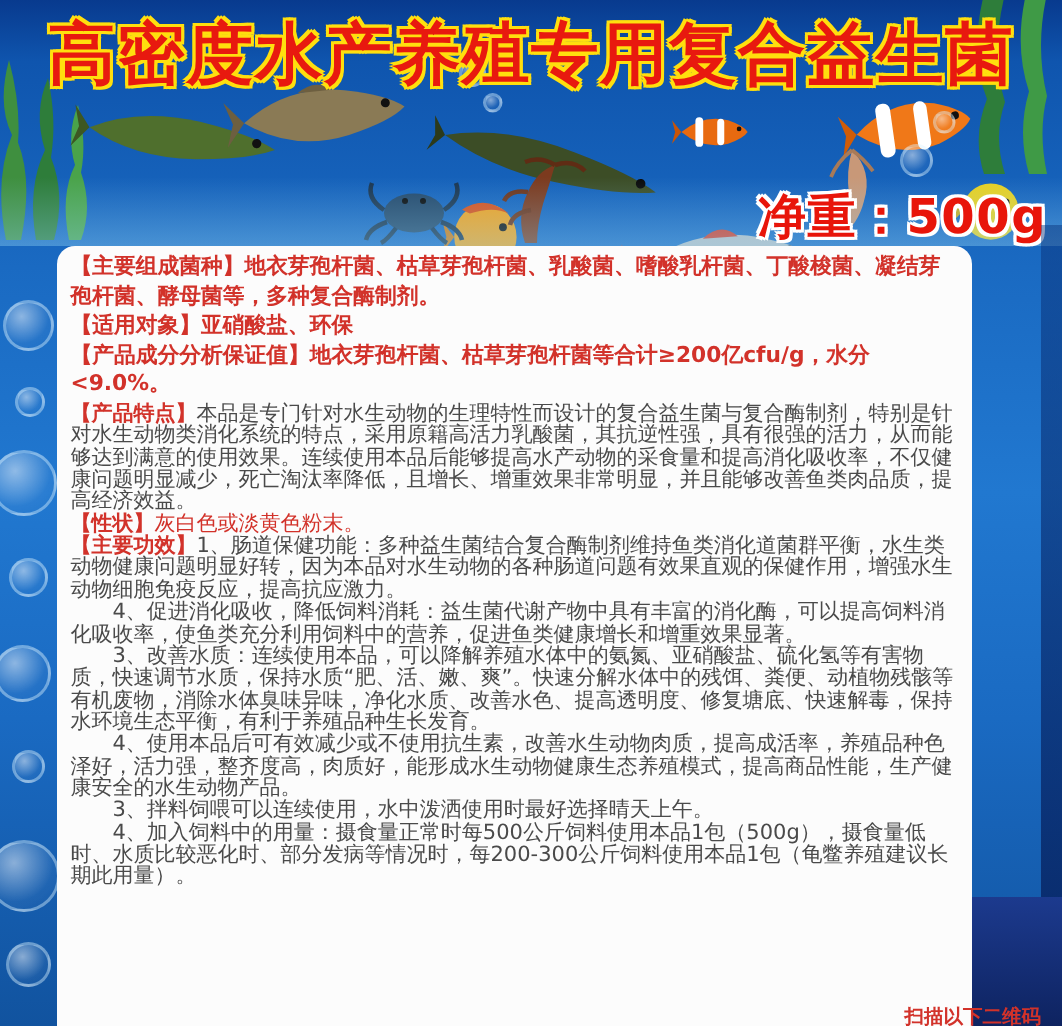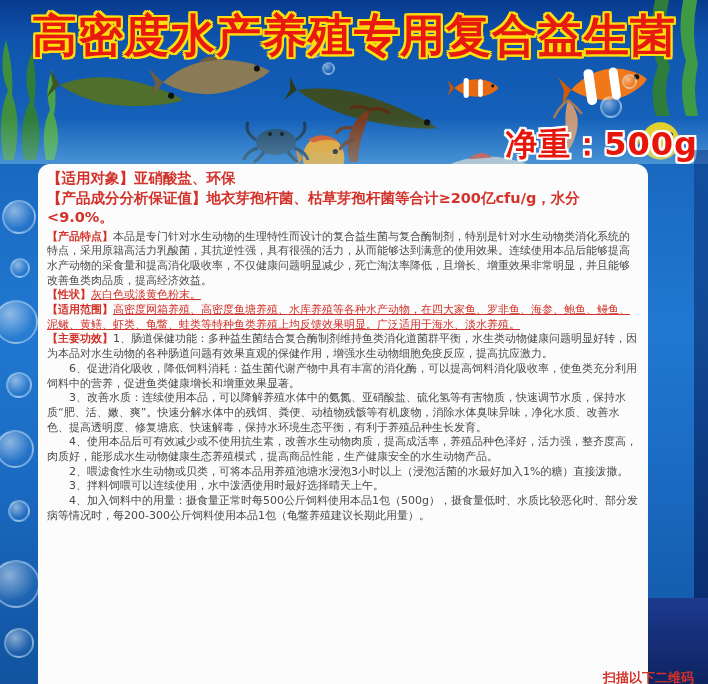--- a/index.html
+++ b/index.html
@@ -34,23 +34,23 @@
   .corner-navy{position:absolute;right:0;bottom:0;width:60px;height:86px;
     background:linear-gradient(180deg,#1c3a8e,#0e2360);}
   
   .panel{
     position:absolute;left:38px;top:164px;width:610px;height:560px;
     background:#fcfcfc;border-radius:12px 12px 0 0;
     padding:5px 9px 0 9px;box-sizing:border-box;overflow:hidden;
   }
   .panel p{margin:0;}
   .t1{font-size:14.5px;line-height:19.5px;font-weight:bold;color:#d2322a;}
-  .bd{font-size:11px;line-height:14.7px;color:#4a4a4a;}
+  .bd{font-size:14px;line-height:14.7px;color:#4a4a4a;}
   .bd .hd{color:#d2322a;font-weight:bold;}
-  .redbody{color:#d2322a;text-decoration:underline;}
+  .redbody{color:#d2322a;}
   .ind{text-indent:2em;}
   .gap{margin-top:2px !important;}
   .qr-note{position:absolute;right:14px;bottom:-3px;font-size:13px;color:#d2322a;font-weight:bold;z-index:5;}
 </style>
 </head>
 <body>
 
 <div class="label">
 
   <div class="banner">
@@ -145,37 +145,36 @@
   <div class="bubble" style="left:6px;top:372px;width:22px;height:22px"></div>
   <div class="bubble" style="left:-4px;top:430px;width:34px;height:34px"></div>
   <div class="bubble" style="left:8px;top:500px;width:18px;height:18px"></div>
   <div class="bubble" style="left:-8px;top:560px;width:44px;height:44px"></div>
   <div class="bubble" style="left:4px;top:628px;width:26px;height:26px"></div>
   <div class="right-shade"></div>
   <div class="corner-navy"></div>
 
   <div class="panel">
 
+    <p class="t1"><span>【主要组成菌种】</span><span>地衣芽孢杆菌、枯草芽孢杆菌、乳酸菌、嗜酸乳杆菌、丁酸梭菌、凝结芽孢杆菌、酵母菌等，多种复合酶制剂。</span></p>
 
     <p class="t1"><span>【适用对象】</span><span>亚硝酸盐、环保</span></p>
 
     <p class="t1"><span>【产品成分分析保证值】</span><span>地衣芽孢杆菌、枯草芽孢杆菌等合计≥200亿cfu/g，水分&lt;9.0%。</span></p>
 
     <p class="bd gap"><span class="hd">【产品特点】</span><span>本品是专门针对水生动物的生理特性而设计的复合益生菌与复合酶制剂，特别是针对水生动物类消化系统的特点，采用原籍高活力乳酸菌，其抗逆性强，具有很强的活力，从而能够达到满意的使用效果。连续使用本品后能够提高水产动物的采食量和提高消化吸收率，不仅健康问题明显减少，死亡淘汰率降低，且增长、增重效果非常明显，并且能够改善鱼类肉品质，提高经济效益。</span></p>
 
     <p class="bd"><span class="hd">【性状】</span><span class="redbody">灰白色或淡黄色粉末。</span></p>
 
-    <p class="bd"><span class="hd">【适用范围】</span><span class="redbody">高密度网箱养殖、高密度鱼塘养殖、水库养殖等各种水产动物，在四大家鱼、罗非鱼、海参、鲍鱼、鳗鱼、泥鳅、黄鳝、虾类、龟鳖、蛙类等特种鱼类养殖上均反馈效果明显。广泛适用于海水、淡水养殖。</span></p>
 
     <p class="bd"><span class="hd">【主要功效】</span><span>1、肠道保健功能：多种益生菌结合复合酶制剂维持鱼类消化道菌群平衡，水生类动物健康问题明显好转，因为本品对水生动物的各种肠道问题有效果直观的保健作用，增强水生动物细胞免疫反应，提高抗应激力。</span></p>
-    <p class="bd ind">6、促进消化吸收，降低饲料消耗：益生菌代谢产物中具有丰富的消化酶，可以提高饲料消化吸收率，使鱼类充分利用饲料中的营养，促进鱼类健康增长和增重效果显著。</p>
+    <p class="bd ind">4、促进消化吸收，降低饲料消耗：益生菌代谢产物中具有丰富的消化酶，可以提高饲料消化吸收率，使鱼类充分利用饲料中的营养，促进鱼类健康增长和增重效果显著。</p>
     <p class="bd ind">3、改善水质：连续使用本品，可以降解养殖水体中的氨氮、亚硝酸盐、硫化氢等有害物质，快速调节水质，保持水质“肥、活、嫩、爽”。快速分解水体中的残饵、粪便、动植物残骸等有机废物，消除水体臭味异味，净化水质、改善水色、提高透明度、修复塘底、快速解毒，保持水环境生态平衡，有利于养殖品种生长发育。</p>
     <p class="bd ind">4、使用本品后可有效减少或不使用抗生素，改善水生动物肉质，提高成活率，养殖品种色泽好，活力强，整齐度高，肉质好，能形成水生动物健康生态养殖模式，提高商品性能，生产健康安全的水生动物产品。</p>
 
-    <p class="bd ind">2、喂滤食性水生动物或贝类，可将本品用养殖池塘水浸泡3小时以上（浸泡活菌的水最好加入1%的糖）直接泼撒。</p>
     <p class="bd ind">3、拌料饲喂可以连续使用，水中泼洒使用时最好选择晴天上午。</p>
     <p class="bd ind">4、加入饲料中的用量：摄食量正常时每500公斤饲料使用本品1包（500g），摄食量低时、水质比较恶化时、部分发病等情况时，每200-300公斤饲料使用本品1包（龟鳖养殖建议长期此用量）。</p>
 
   </div>
 
   <div class="qr-note">扫描以下二维码</div>
 
 </div>
 
 </body></html>

